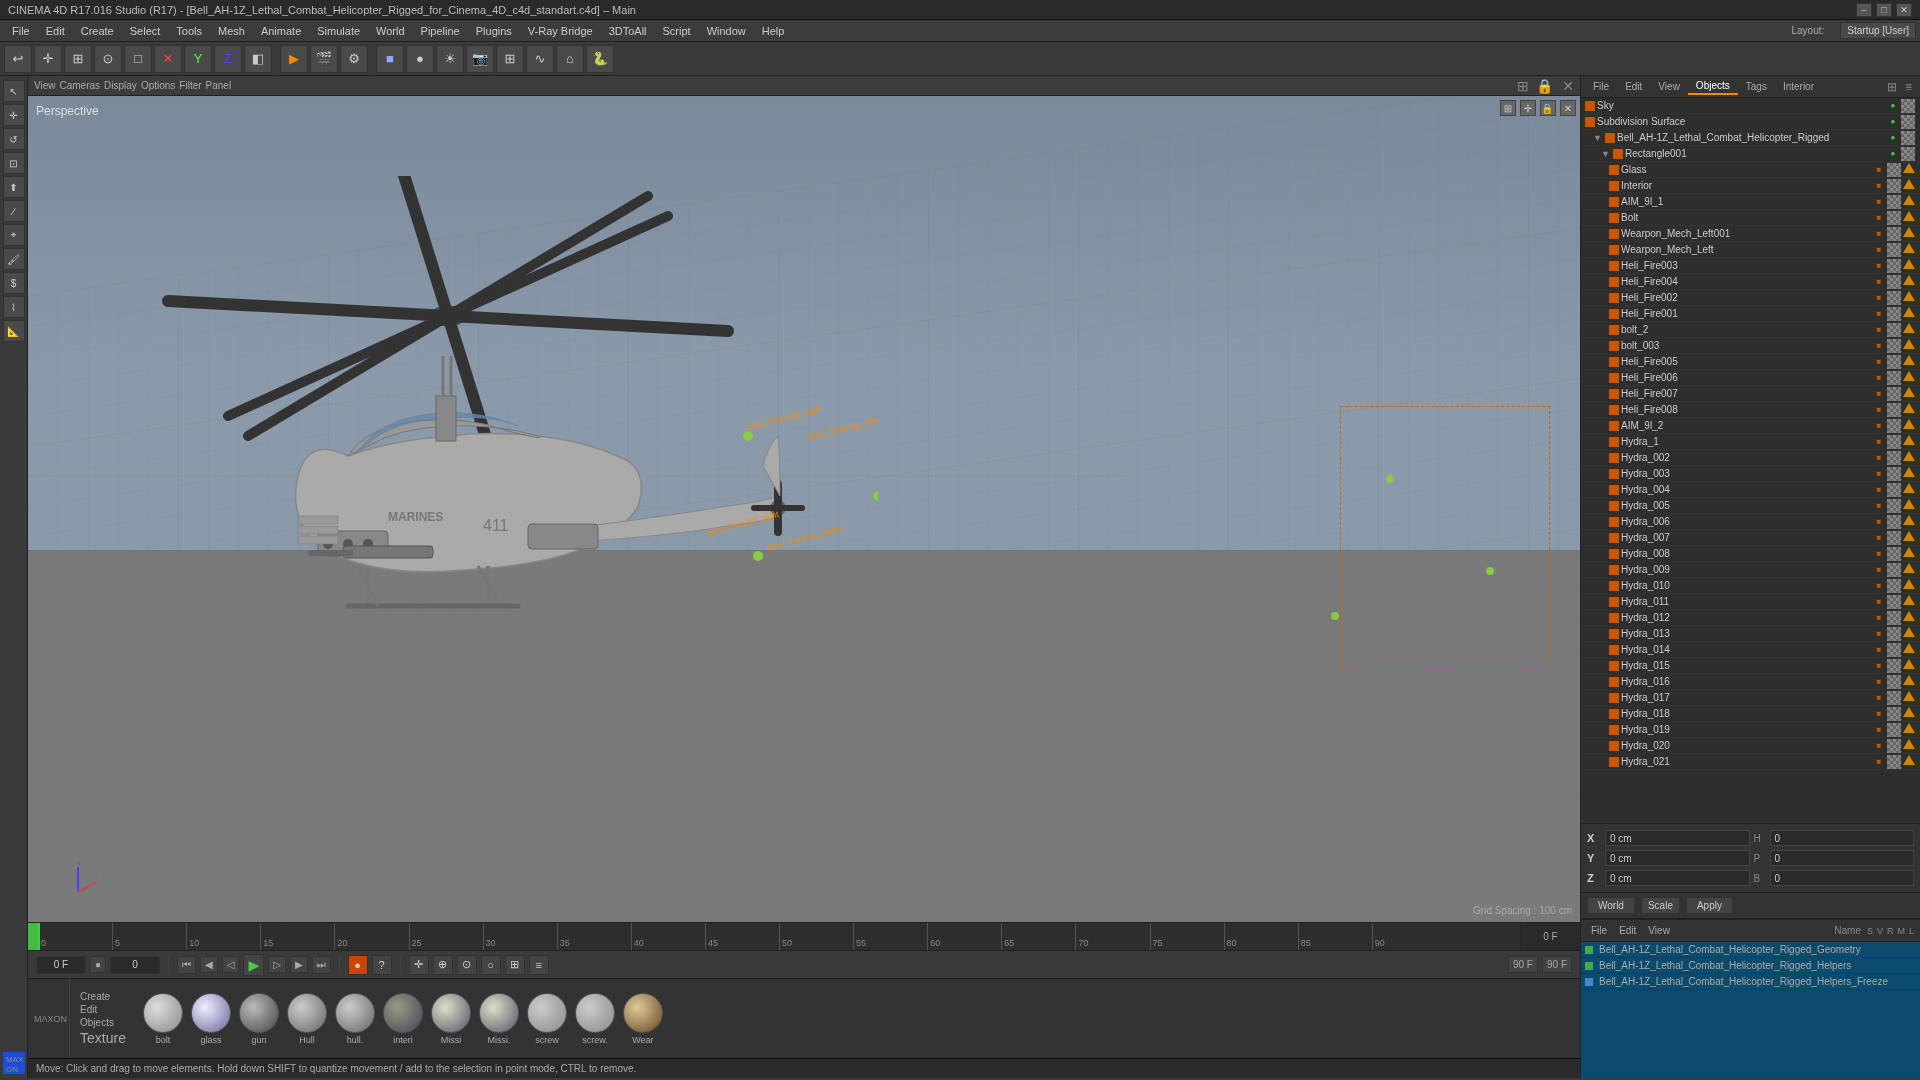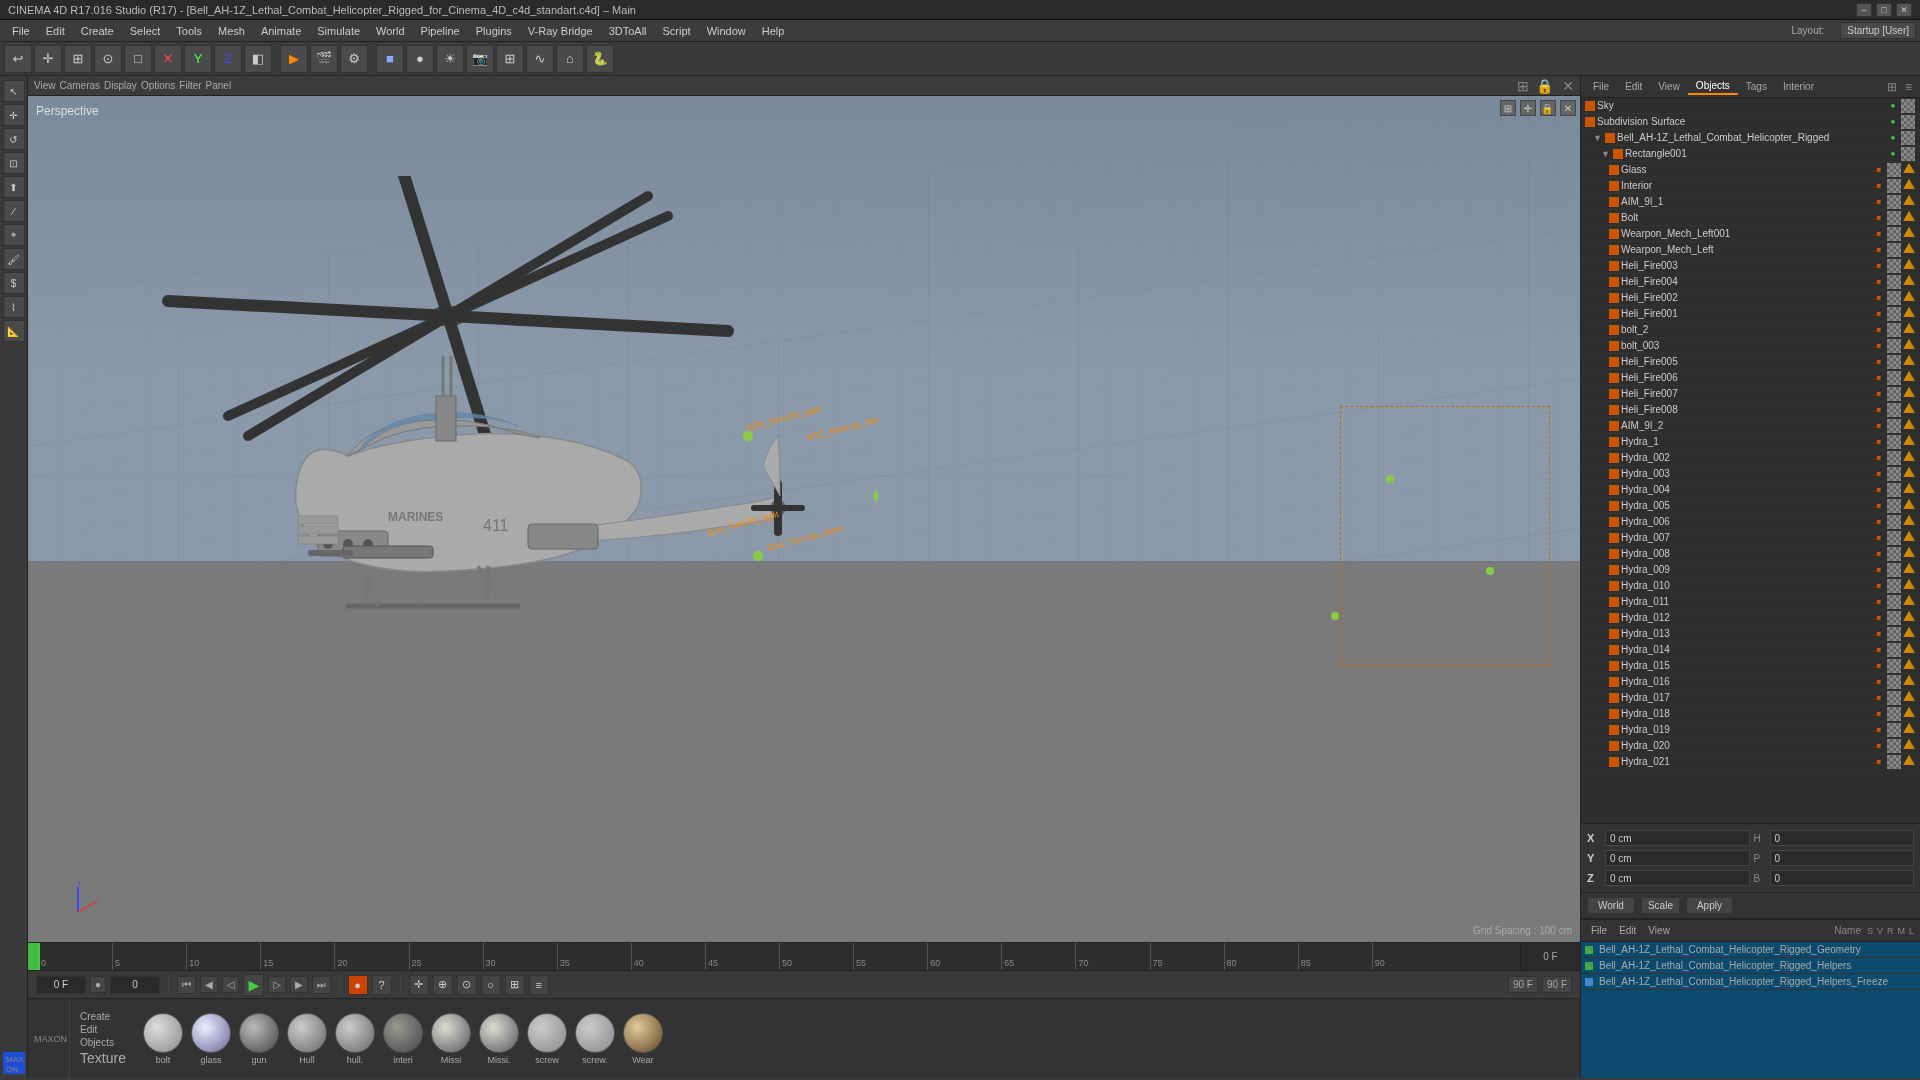--- a/index.html
+++ b/index.html
@@ -466,20 +466,23 @@
       <div class="mat-item">
         <div class="mat-sphere screw-mat"></div>
         <div class="mat-label">screw.</div>
       </div>
       <div class="mat-item">
         <div class="mat-sphere wear-mat"></div>
         <div class="mat-label">Wear</div>
       </div>
     </div>
 
+    <div id="status-bar">
+      <div id="status-text">Move: Click and drag to move elements. Hold down SHIFT to quantize movement / add to the selection in point mode, CTRL to remove.</div>
+    </div>
   </div>
 
   <div id="right-panel">
 
     <div id="obj-manager">
 
       <div id="obj-manager-tabs">
         <div class="obj-tab">File</div>
         <div class="obj-tab">Edit</div>
         <div class="obj-tab">View</div>

